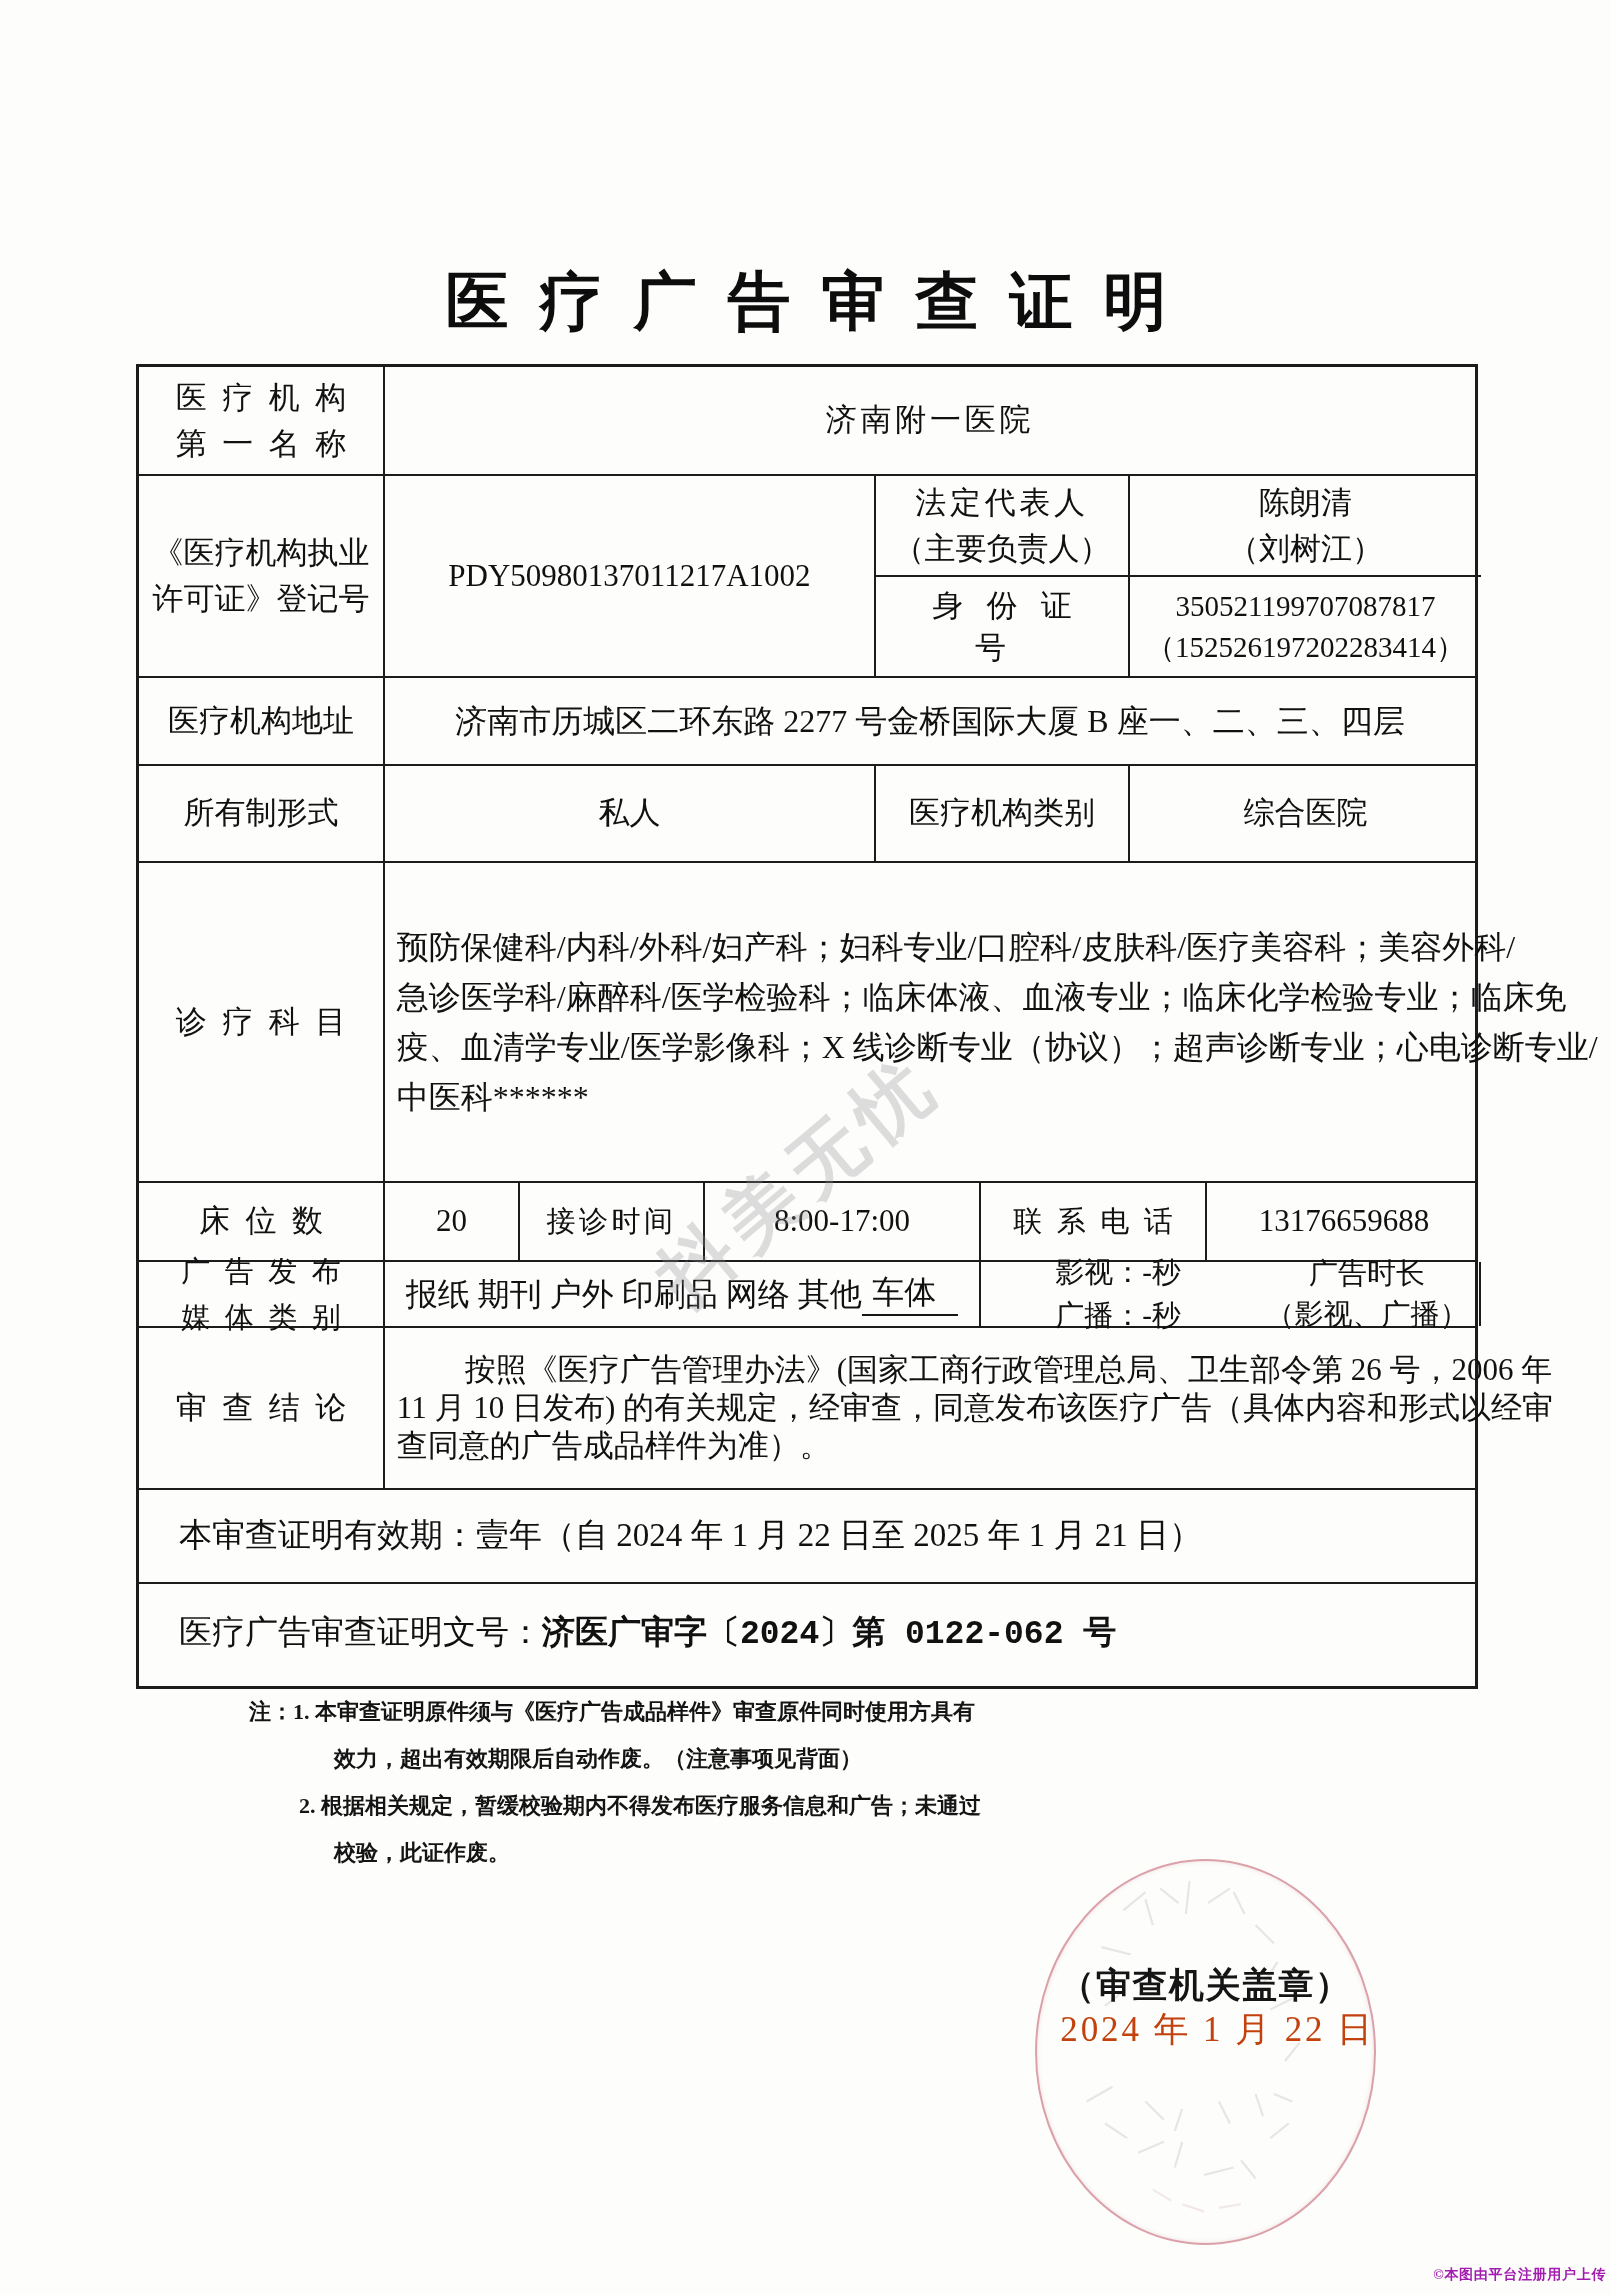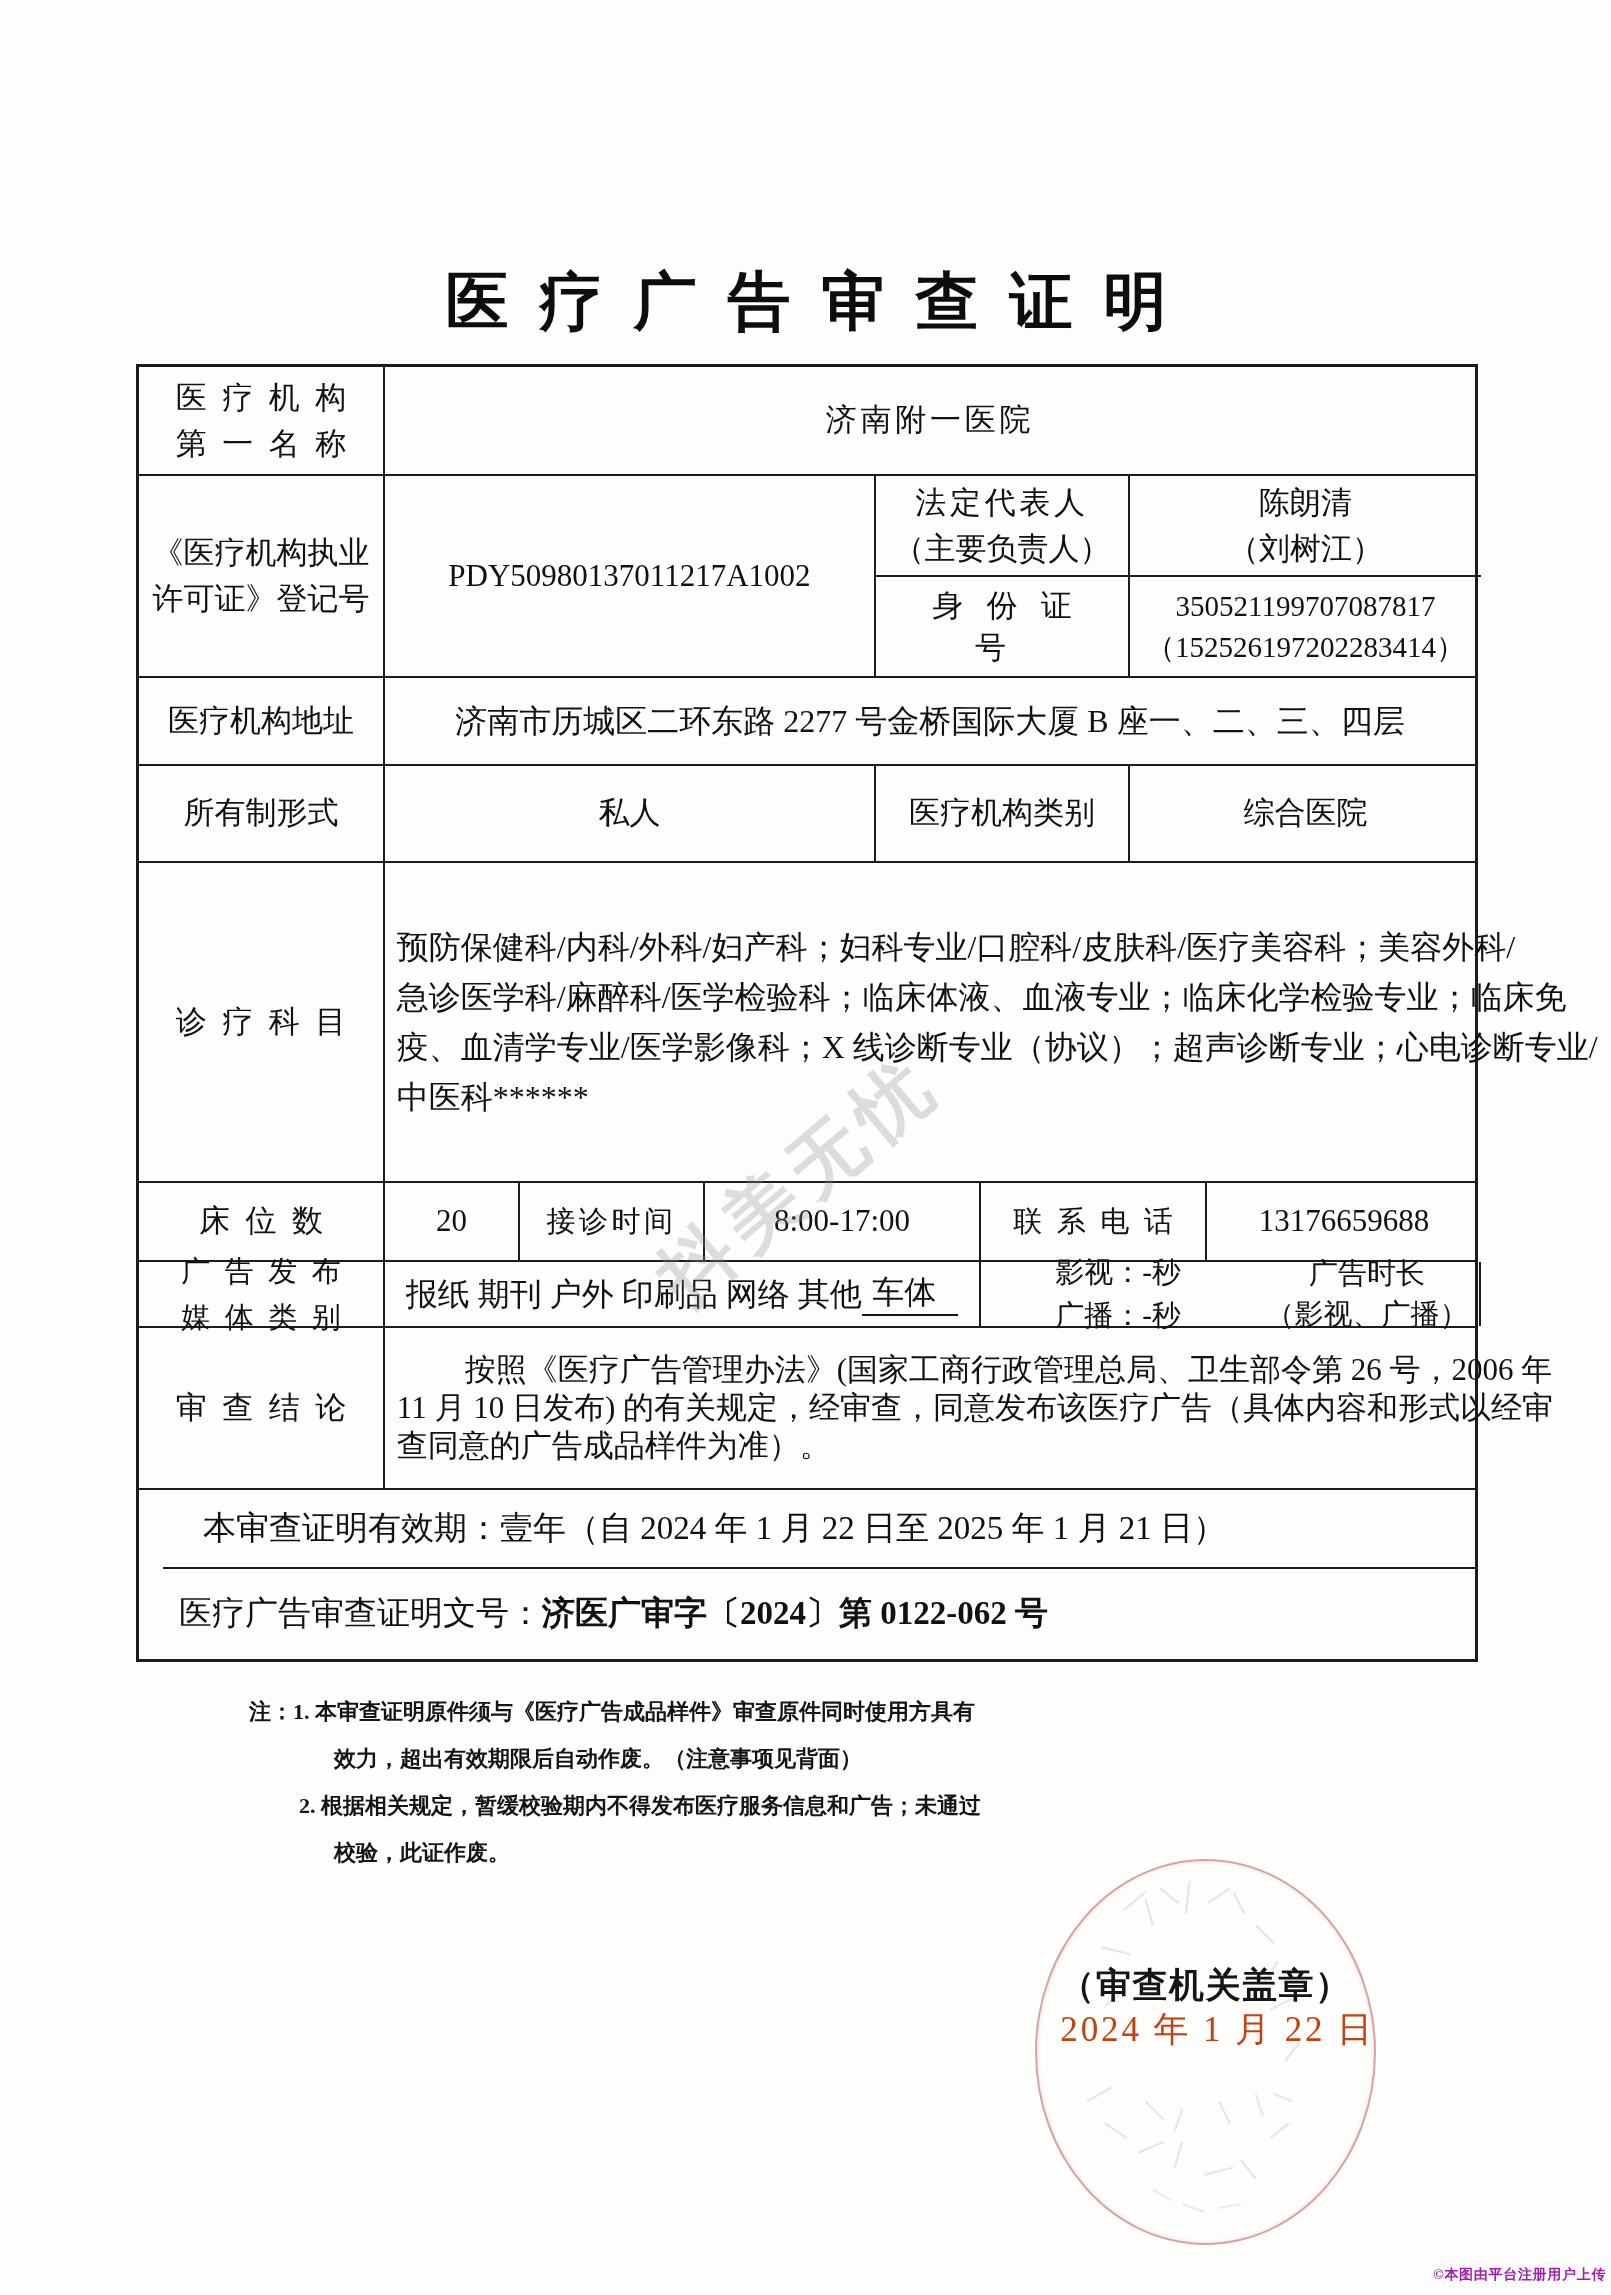--- a/index.html
+++ b/index.html
@@ -28,21 +28,21 @@
   }
   .cell.last{border-right:none;}
   .col-label{width:246px;flex:none;}
   .stack{display:flex;flex-direction:column;align-items:center;justify-content:center;}
   .ls-wide{letter-spacing:.5em;text-indent:.5em;}
   .ls-xwide{letter-spacing:.75em;text-indent:.75em;}
   .ls-sm{letter-spacing:.12em;}
   
   .h-r1{height:109px;} .h-r2{height:202px;} .h-r3{height:88px;} .h-r4{height:97px;}
   .h-r5{height:320px;} .h-r6{height:79px;} .h-r7{height:66px;} .h-r8{height:162px;}
-  .h-r9{height:79px;margin-left:24px;} .h-r10{height:90px;}
+  .h-r9{height:94px;} .h-r10{height:102px;font-family:Liberation Mono, monospace;}
   .w-lic{width:491px;flex:none;} .w-rep{width:254px;flex:none;} .w-repval{width:351px;flex:none;}
   .w-beds{width:135px;flex:none;} .w-hourslbl{width:185px;flex:none;} .w-hours{width:276px;flex:none;}
   .w-phonelbl{width:226px;flex:none;} .w-phone{width:274px;flex:none;}
   .w-media{width:596px;flex:none;} .w-durlbl{width:226px;flex:none;} .w-durval{width:274px;flex:none;}
   .w-rest{flex:1 1 auto;}
   .subcol{display:flex;flex-direction:column;box-sizing:border-box;}
   .subcell{box-sizing:border-box;display:flex;align-items:center;justify-content:center;
     text-align:center;font-size:31px;padding:0 5.9px;}
   .subcell.top{height:101px;border-bottom:2.9px solid #1c1c1c;}
   .subcell.bot{height:96px;}

